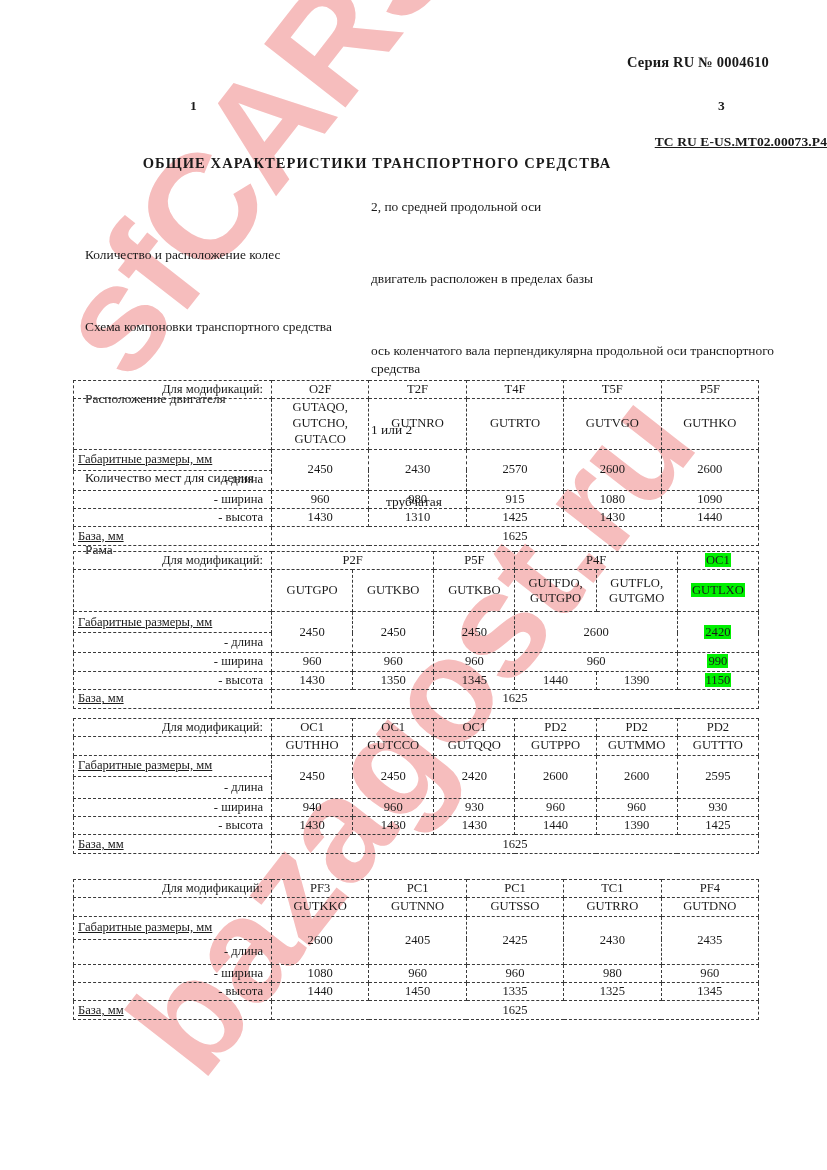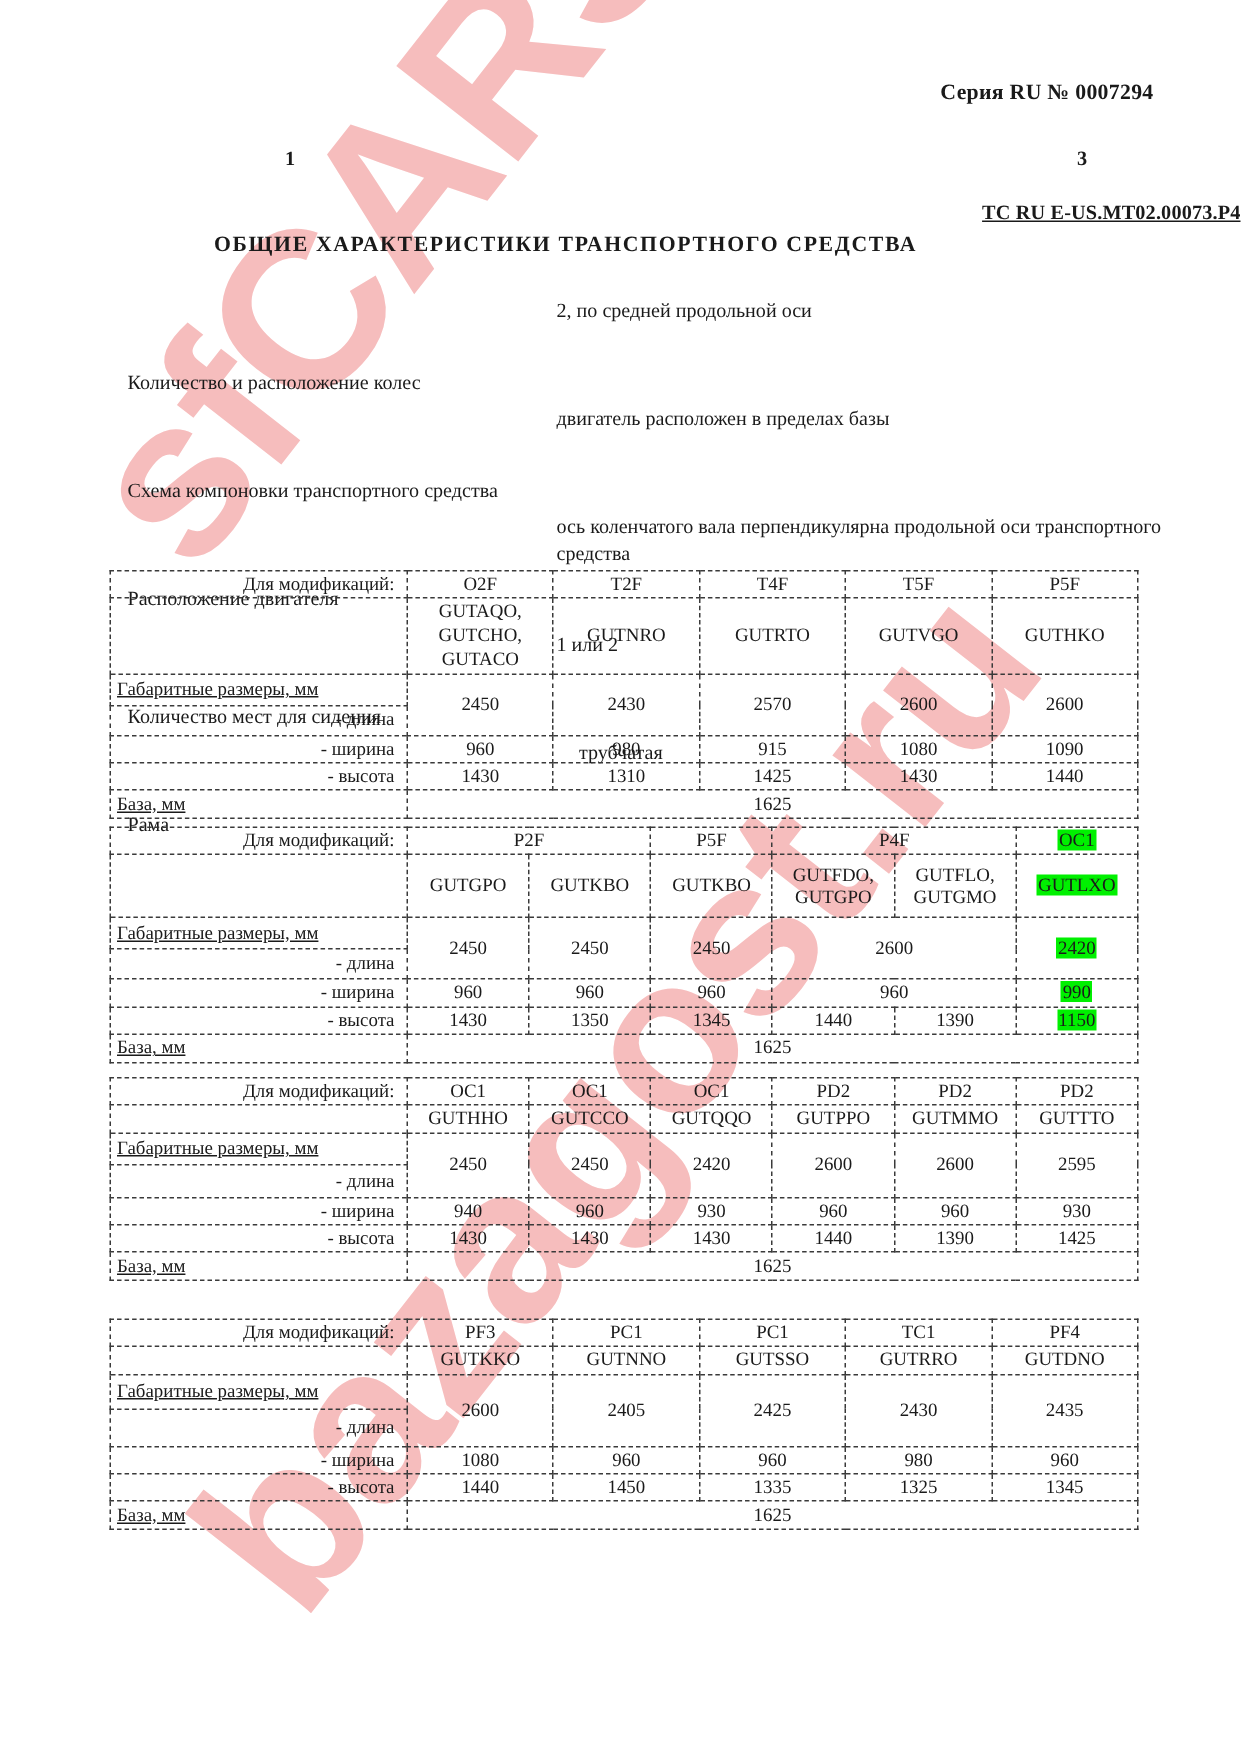--- a/index.html
+++ b/index.html
@@ -175,21 +175,21 @@
 </head>
 <body>
 
 <div id="watermark-layer">
   <div class="wm wm-a">sfCARS.ru</div>
   <div class="wm wm-b">bazagost.ru</div>
 </div>
 
 <div id="page">
 
-  <div class="series-line">Серия RU № 0007294</div>
+  <div class="series-line">Серия RU № 0004610</div>
 
   <div class="pagenums">
     <span class="pn-left">1</span>
     <span class="pn-right">3</span>
   </div>
 
   <div class="doc-code">ТС RU E-US.MT02.00073.Р4</div>
 
   <div class="doc-title">ОБЩИЕ  ХАРАКТЕРИСТИКИ  ТРАНСПОРТНОГО  СРЕДСТВА</div>
 

